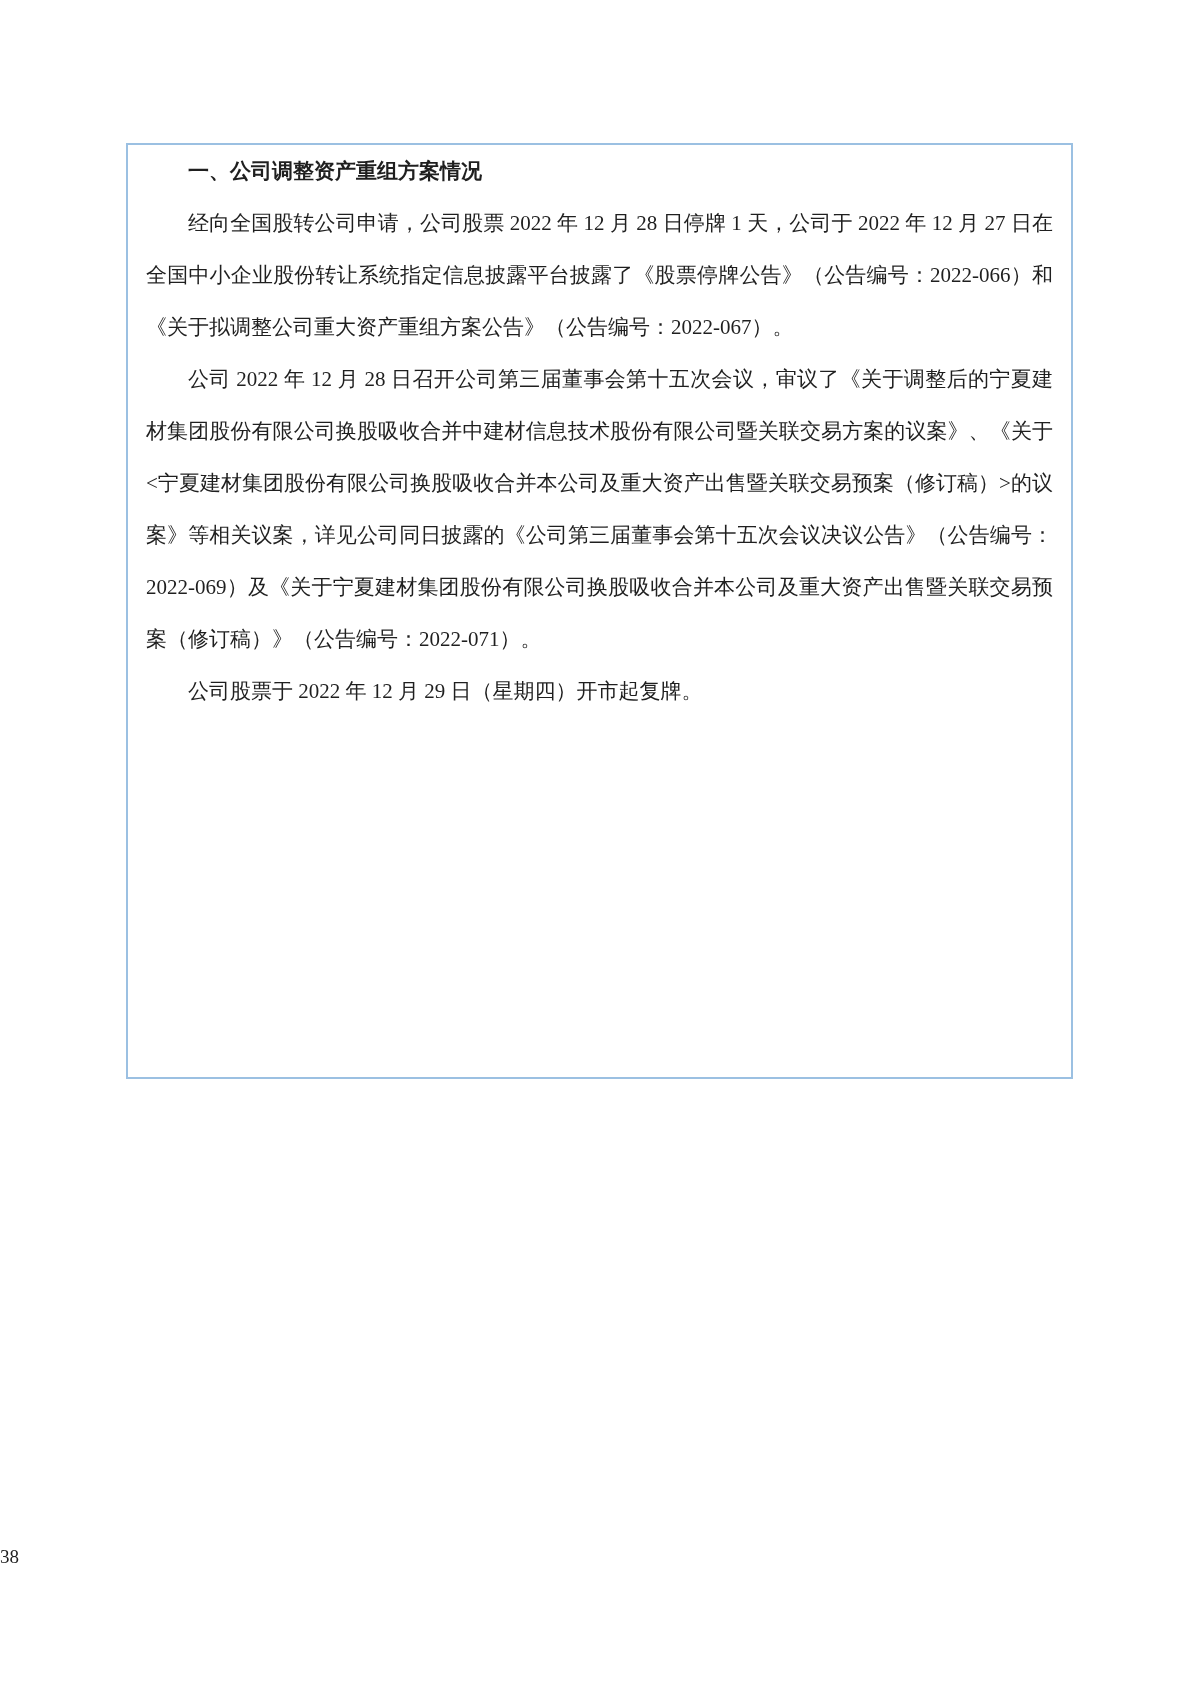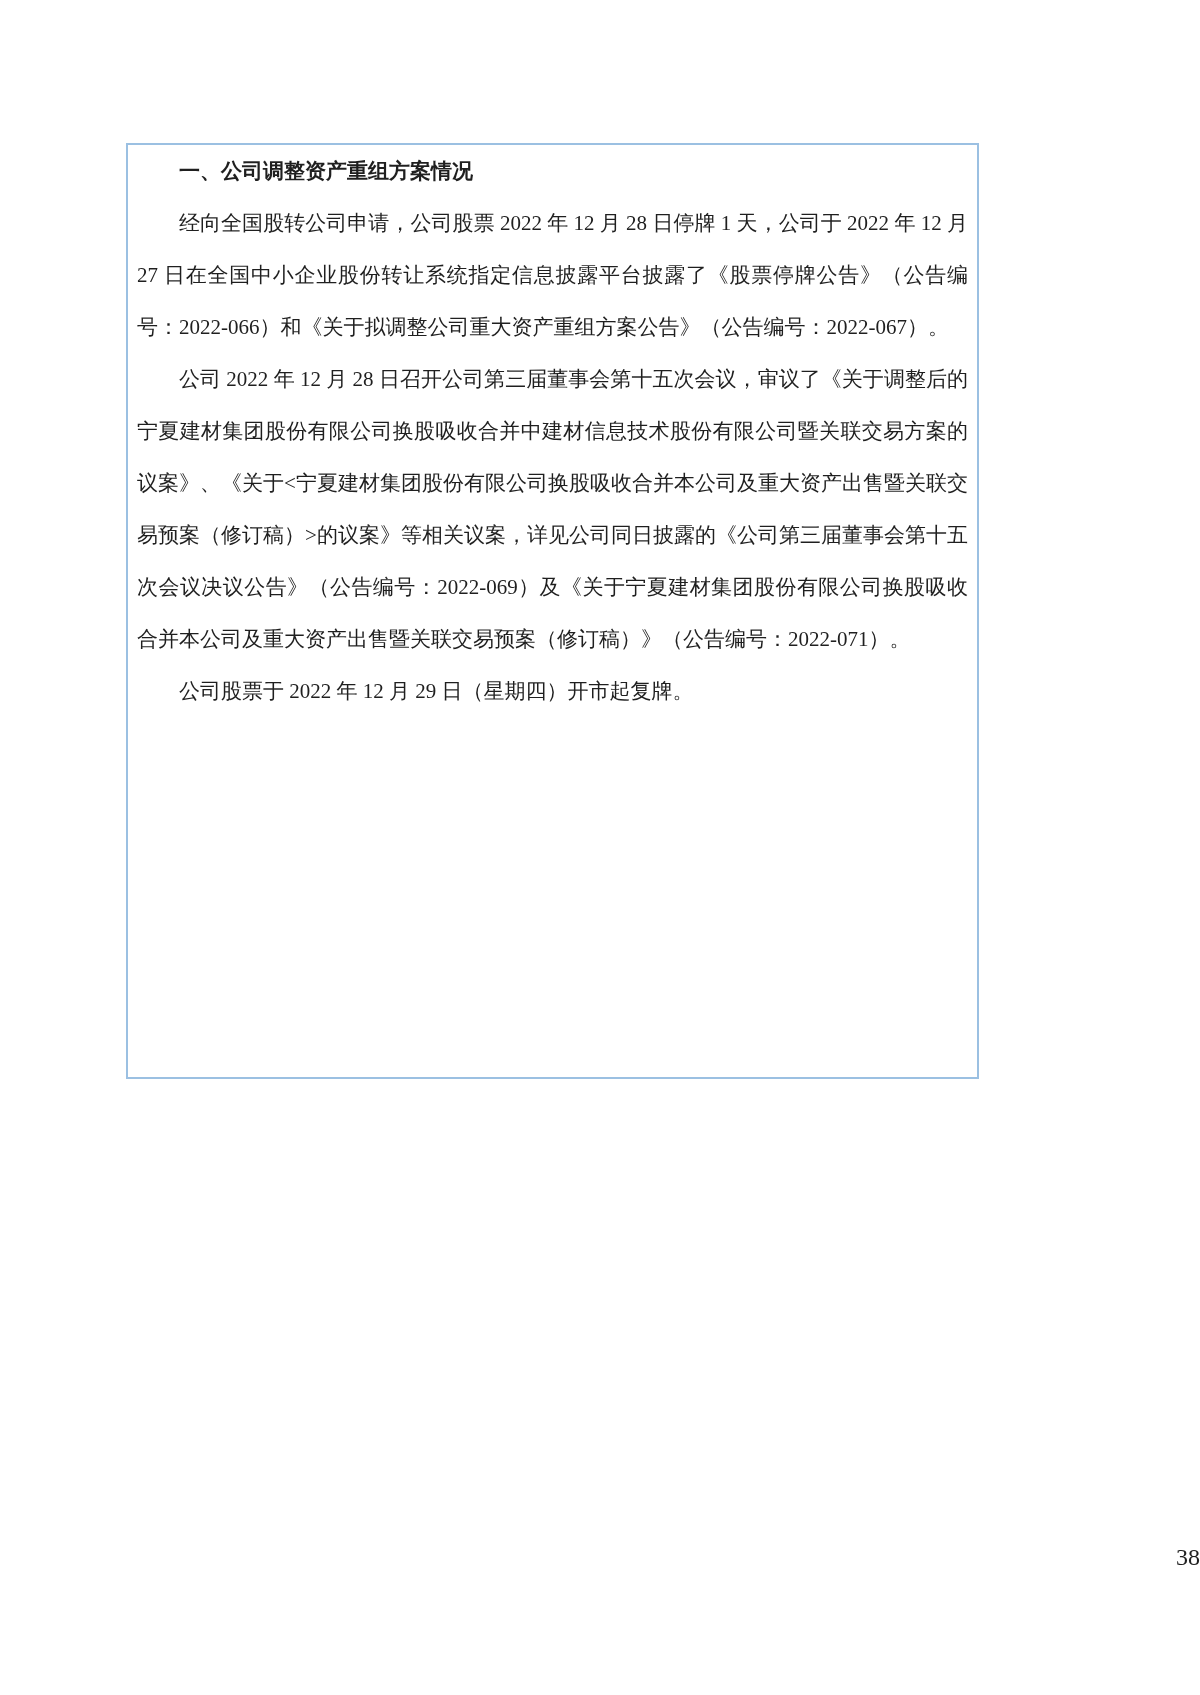--- a/index.html
+++ b/index.html
@@ -11,25 +11,25 @@
     position: relative;
     width: 1200px;
     height: 1695px;
     background: #ffffff;
     font-family: "Liberation Serif", "DejaVu Serif", serif;
   }
   .announcement-box {
     position: absolute;
     left: 126px;
     top: 143px;
-    width: 853px;
+    width: 947px;
     height: 936px;
     box-sizing: border-box;
     border: 2px solid #15803d;
-    padding: 0 9px;
+    padding: 0 18px;
     overflow: visible;
   }
   .heading {
     font-family: "Liberation Sans", "DejaVu Sans", sans-serif;
     font-weight: 700;
     font-size: 21px;
     line-height: 52px;
     margin: 0;
     text-indent: 42px;
     white-space: nowrap;
@@ -41,22 +41,22 @@
     text-indent: 42px;
     text-align: justify;
     text-justify: inter-ideograph;
     word-break: break-all;
   }
   .page-number {
     position: absolute;
     left: 0;
     right: 0;
     top: 1544px;
-    text-align: right;
-    font-size: 24px;
+    text-align: left;
+    font-size: 19px;
     line-height: 26px;
   }
 </style>
 </head>
 <body>
 
 <div class="page" style="color: rgb(31, 31, 31);">
 
   <div class="announcement-box" style="border-color: rgb(155, 192, 226);">
 

